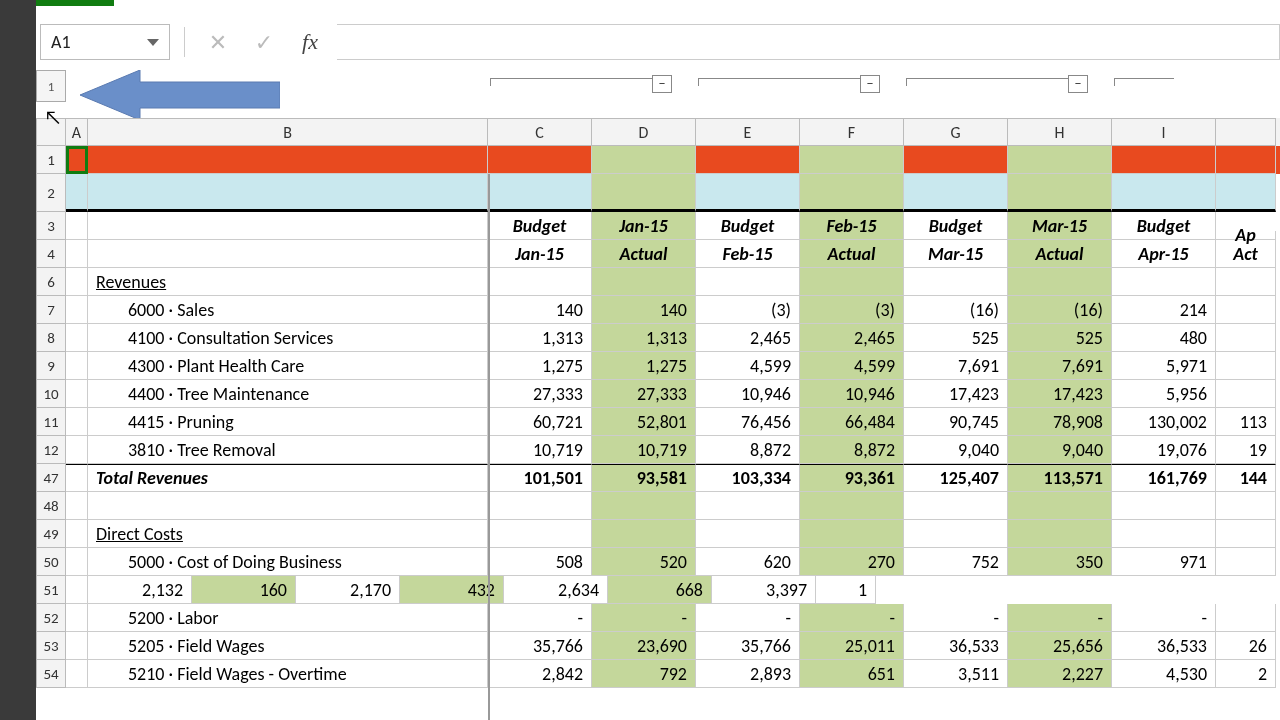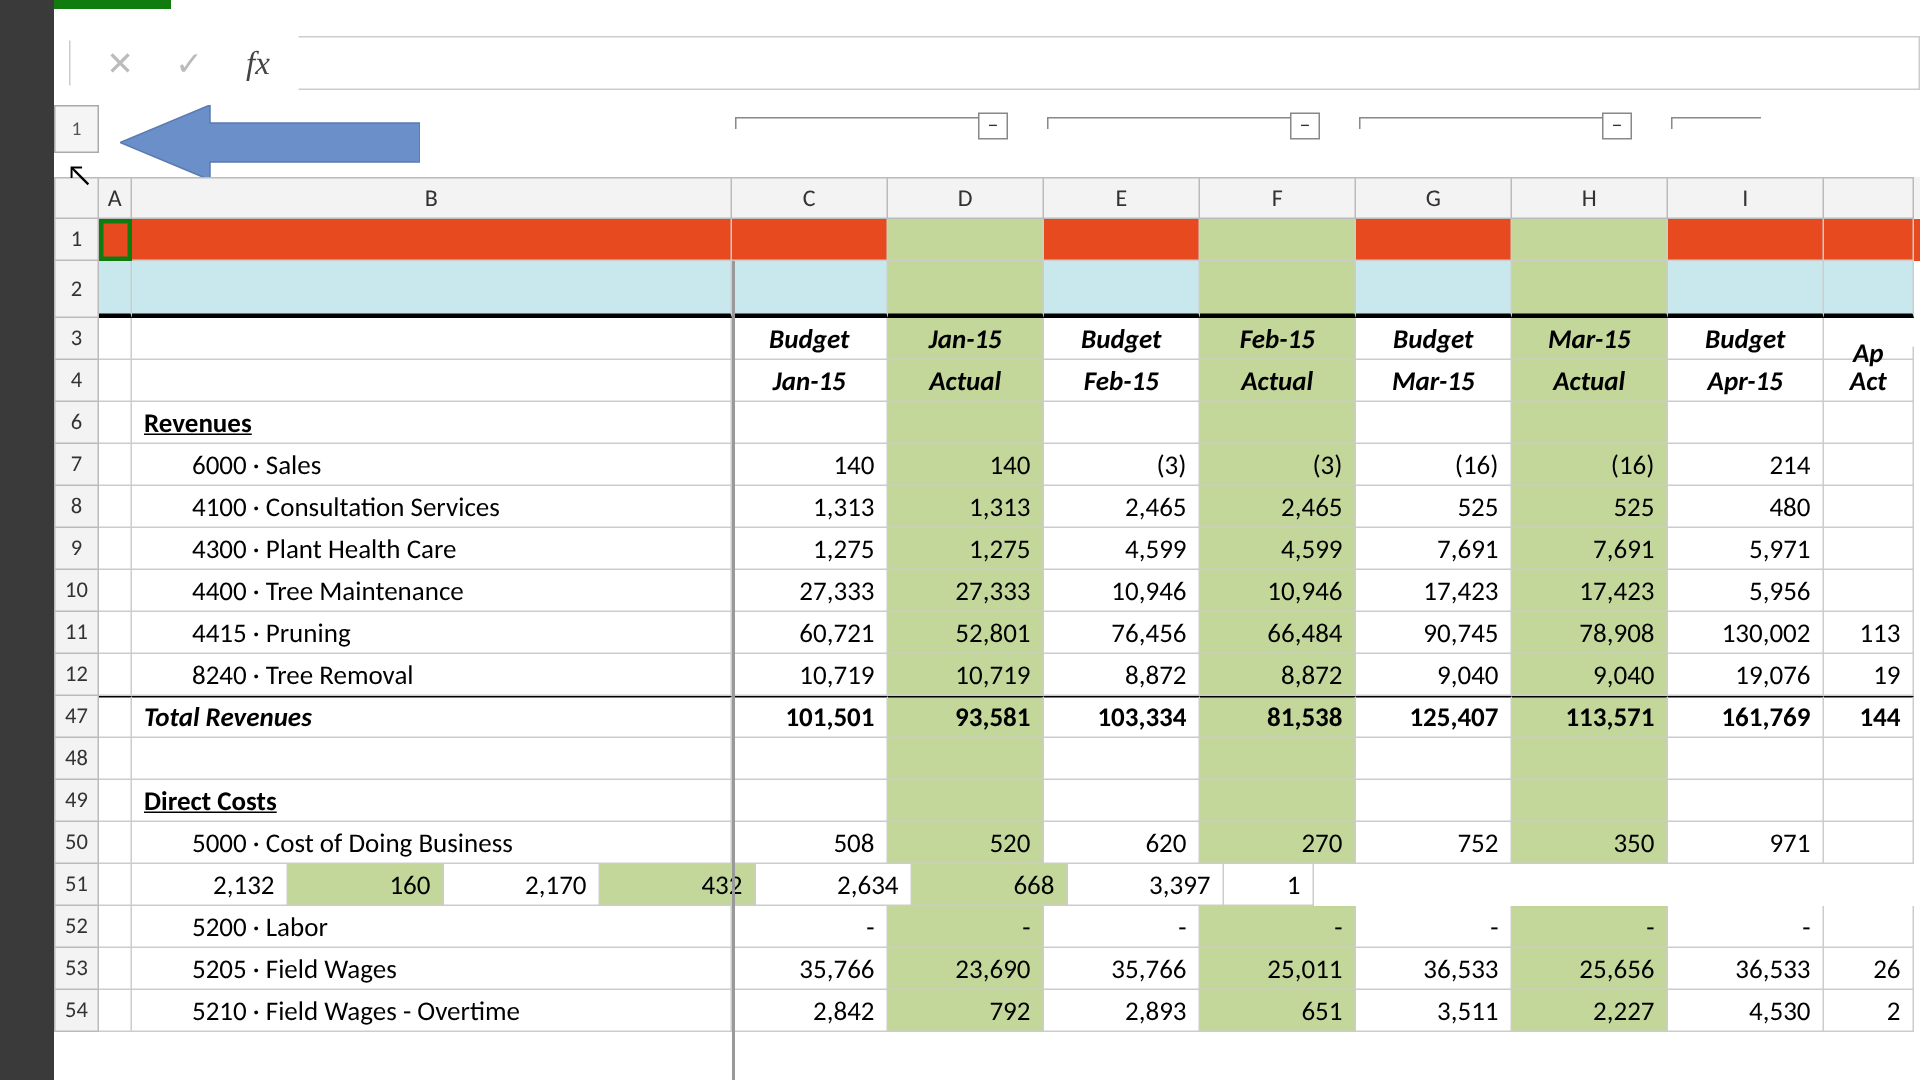--- a/index.html
+++ b/index.html
@@ -155,21 +155,21 @@
     padding: 0 8px;
     font-size: 18px;
   }
   .cA { width: 22px; padding: 0; }
   .cB { width: 400px; }
   .cNum { width: 104px; justify-content: flex-end; }
   .cJ { width: 60px; justify-content: flex-end; }
   .orange-row .cell, .orange-row .cA { background: #e84a1f; }
   .lightblue-row .cell { background: #c9e8ee; }
   .green-col { background: #c4d79b !important; }
-  .section-label { font-weight: bold; text-decoration: underline; }
+  .section-label { font-weight: normal; text-decoration: underline; }
   .bold { font-weight: bold; font-style: italic; }
   .total-row .cell { font-weight: bold; border-top: 1px solid #000; }
   .freeze-line {
     position: absolute;
     left: 452px; top: 28px;
     width: 2px;
     height: 600px;
     background: #999;
   }
   .active-cell {
@@ -197,20 +197,24 @@
     z-index: 50;
   }
 </style>
 </head>
 <body>
 
 <div class="left-edge"></div>
 <div class="green-tab"></div>
 
 <div class="formula-bar">
+  <div class="name-box">
+    <span>A1</span>
+    <div class="name-box-arrow"></div>
+  </div>
   <div class="fb-divider"></div>
   <div class="fb-btn">✕</div>
   <div class="fb-btn">✓</div>
   <div class="fb-btn fx">fx</div>
   <div class="fb-input"></div>
 </div>
 
 <div class="outline-row">
   <div class="outline-corner">1</div>
   <div style="width:420px"></div>
@@ -381,38 +385,38 @@
         <div class="cell cNum">76,456</div>
         <div class="cell cNum green-col">66,484</div>
         <div class="cell cNum">90,745</div>
         <div class="cell cNum green-col">78,908</div>
         <div class="cell cNum">130,002</div>
         <div class="cell cJ">113</div>
       </div>
       <div class="grid-row">
         <div class="row-h">12</div>
         <div class="cell cA"></div>
-        <div class="cell cB" style="padding-left: 40px;">8240 · Tree Removal</div>
+        <div class="cell cB" style="padding-left: 40px;">3810 · Tree Removal</div>
         <div class="cell cNum">10,719</div>
         <div class="cell cNum green-col">10,719</div>
         <div class="cell cNum">8,872</div>
         <div class="cell cNum green-col">8,872</div>
         <div class="cell cNum">9,040</div>
         <div class="cell cNum green-col">9,040</div>
         <div class="cell cNum">19,076</div>
         <div class="cell cJ">19</div>
       </div>
       <div class="grid-row total-row">
         <div class="row-h">47</div>
         <div class="cell cA"></div>
         <div class="cell cB bold">Total Revenues</div>
         <div class="cell cNum">101,501</div>
         <div class="cell cNum green-col">93,581</div>
         <div class="cell cNum">103,334</div>
-        <div class="cell cNum green-col">81,538</div>
+        <div class="cell cNum green-col">93,361</div>
         <div class="cell cNum">125,407</div>
         <div class="cell cNum green-col">113,571</div>
         <div class="cell cNum">161,769</div>
         <div class="cell cJ">144</div>
       </div>
       <div class="grid-row">
         <div class="row-h">48</div>
         <div class="cell cA"></div>
         <div class="cell cB"></div>
         <div class="cell cNum"></div>

